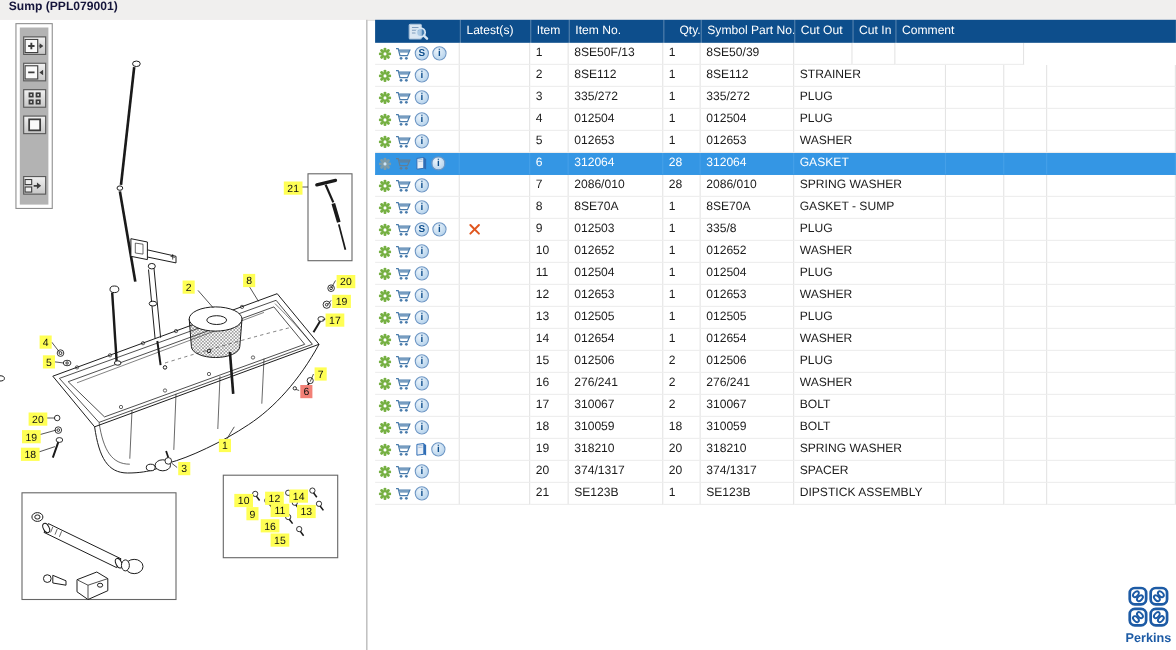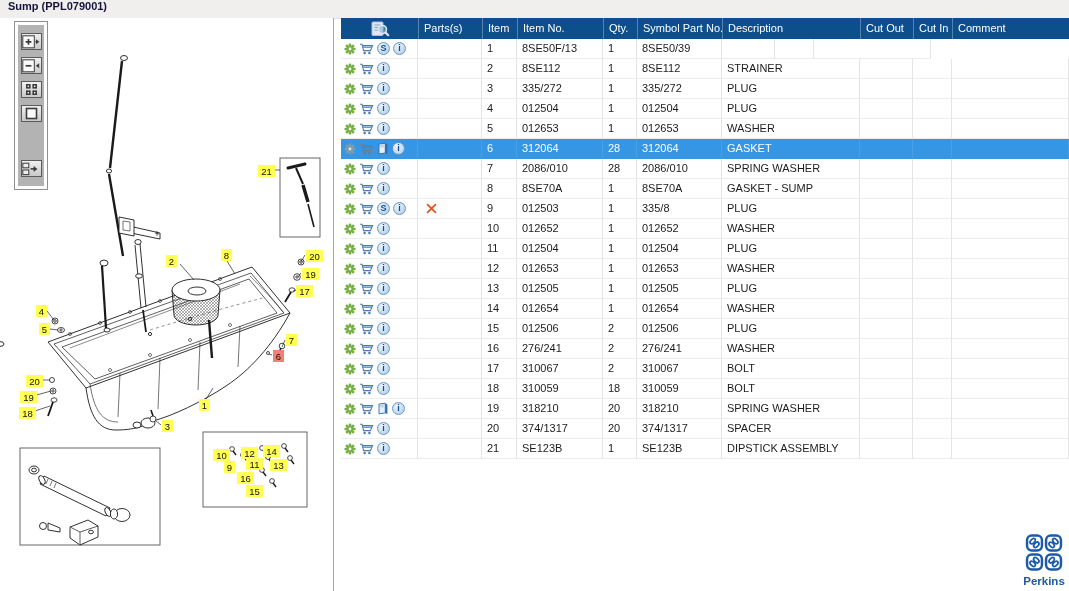--- a/index.html
+++ b/index.html
@@ -347,26 +347,25 @@
       <div class="th first" style="width: 77px;">
         <span class="icon-wrap">
           <svg width="20" height="16" viewBox="0 0 20 16">
             <rect x="2" y="1" width="11" height="13.5" rx="1" fill="#dbe7f2" stroke="#a9c2da"></rect>
             <path d="M4.5 4 H10.5 M4.5 6.5 H10.5 M4.5 9 H8" stroke="#7d9cbd" stroke-width="0.9"></path>
             <circle cx="12.5" cy="8.5" r="4" fill="rgba(130,175,215,0.55)" stroke="#d6e6f4" stroke-width="1.6"></circle>
             <path d="M15.4 11.4 L18.2 14.2" stroke="#d6e6f4" stroke-width="2.2" stroke-linecap="round"></path>
           </svg>
         </span>
       </div>
-      <div class="th" style="width: 64px;">Parts(s)</div>
+      <div class="th" style="width: 64px;">Latest(s)</div>
       <div class="th" style="width: 35px;">Item</div>
       <div class="th" style="width: 86px;">Item No.</div>
-      <div class="th" style="width: 34px;">Qty.</div>
+      <div class="th" style="width: 34px; text-align: right;">Qty.</div>
       <div class="th" style="width: 85px;">Symbol Part No.</div>
-      <div class="th" style="width: 138px;">Description</div>
       <div class="th" style="width: 53px;">Cut Out</div>
       <div class="th" style="width: 39px;">Cut In</div>
       <div class="th" style="width: 117px;">Comment</div>
     </div>
   <div class="tbody" id="tbody">
       <div class="row">
         <div class="td icons" style="width: 77px;">
           <span class="icon-wrap">
             <svg class="dim" width="12" height="12" viewBox="0 0 12 12">
               <g fill="#76b043">

